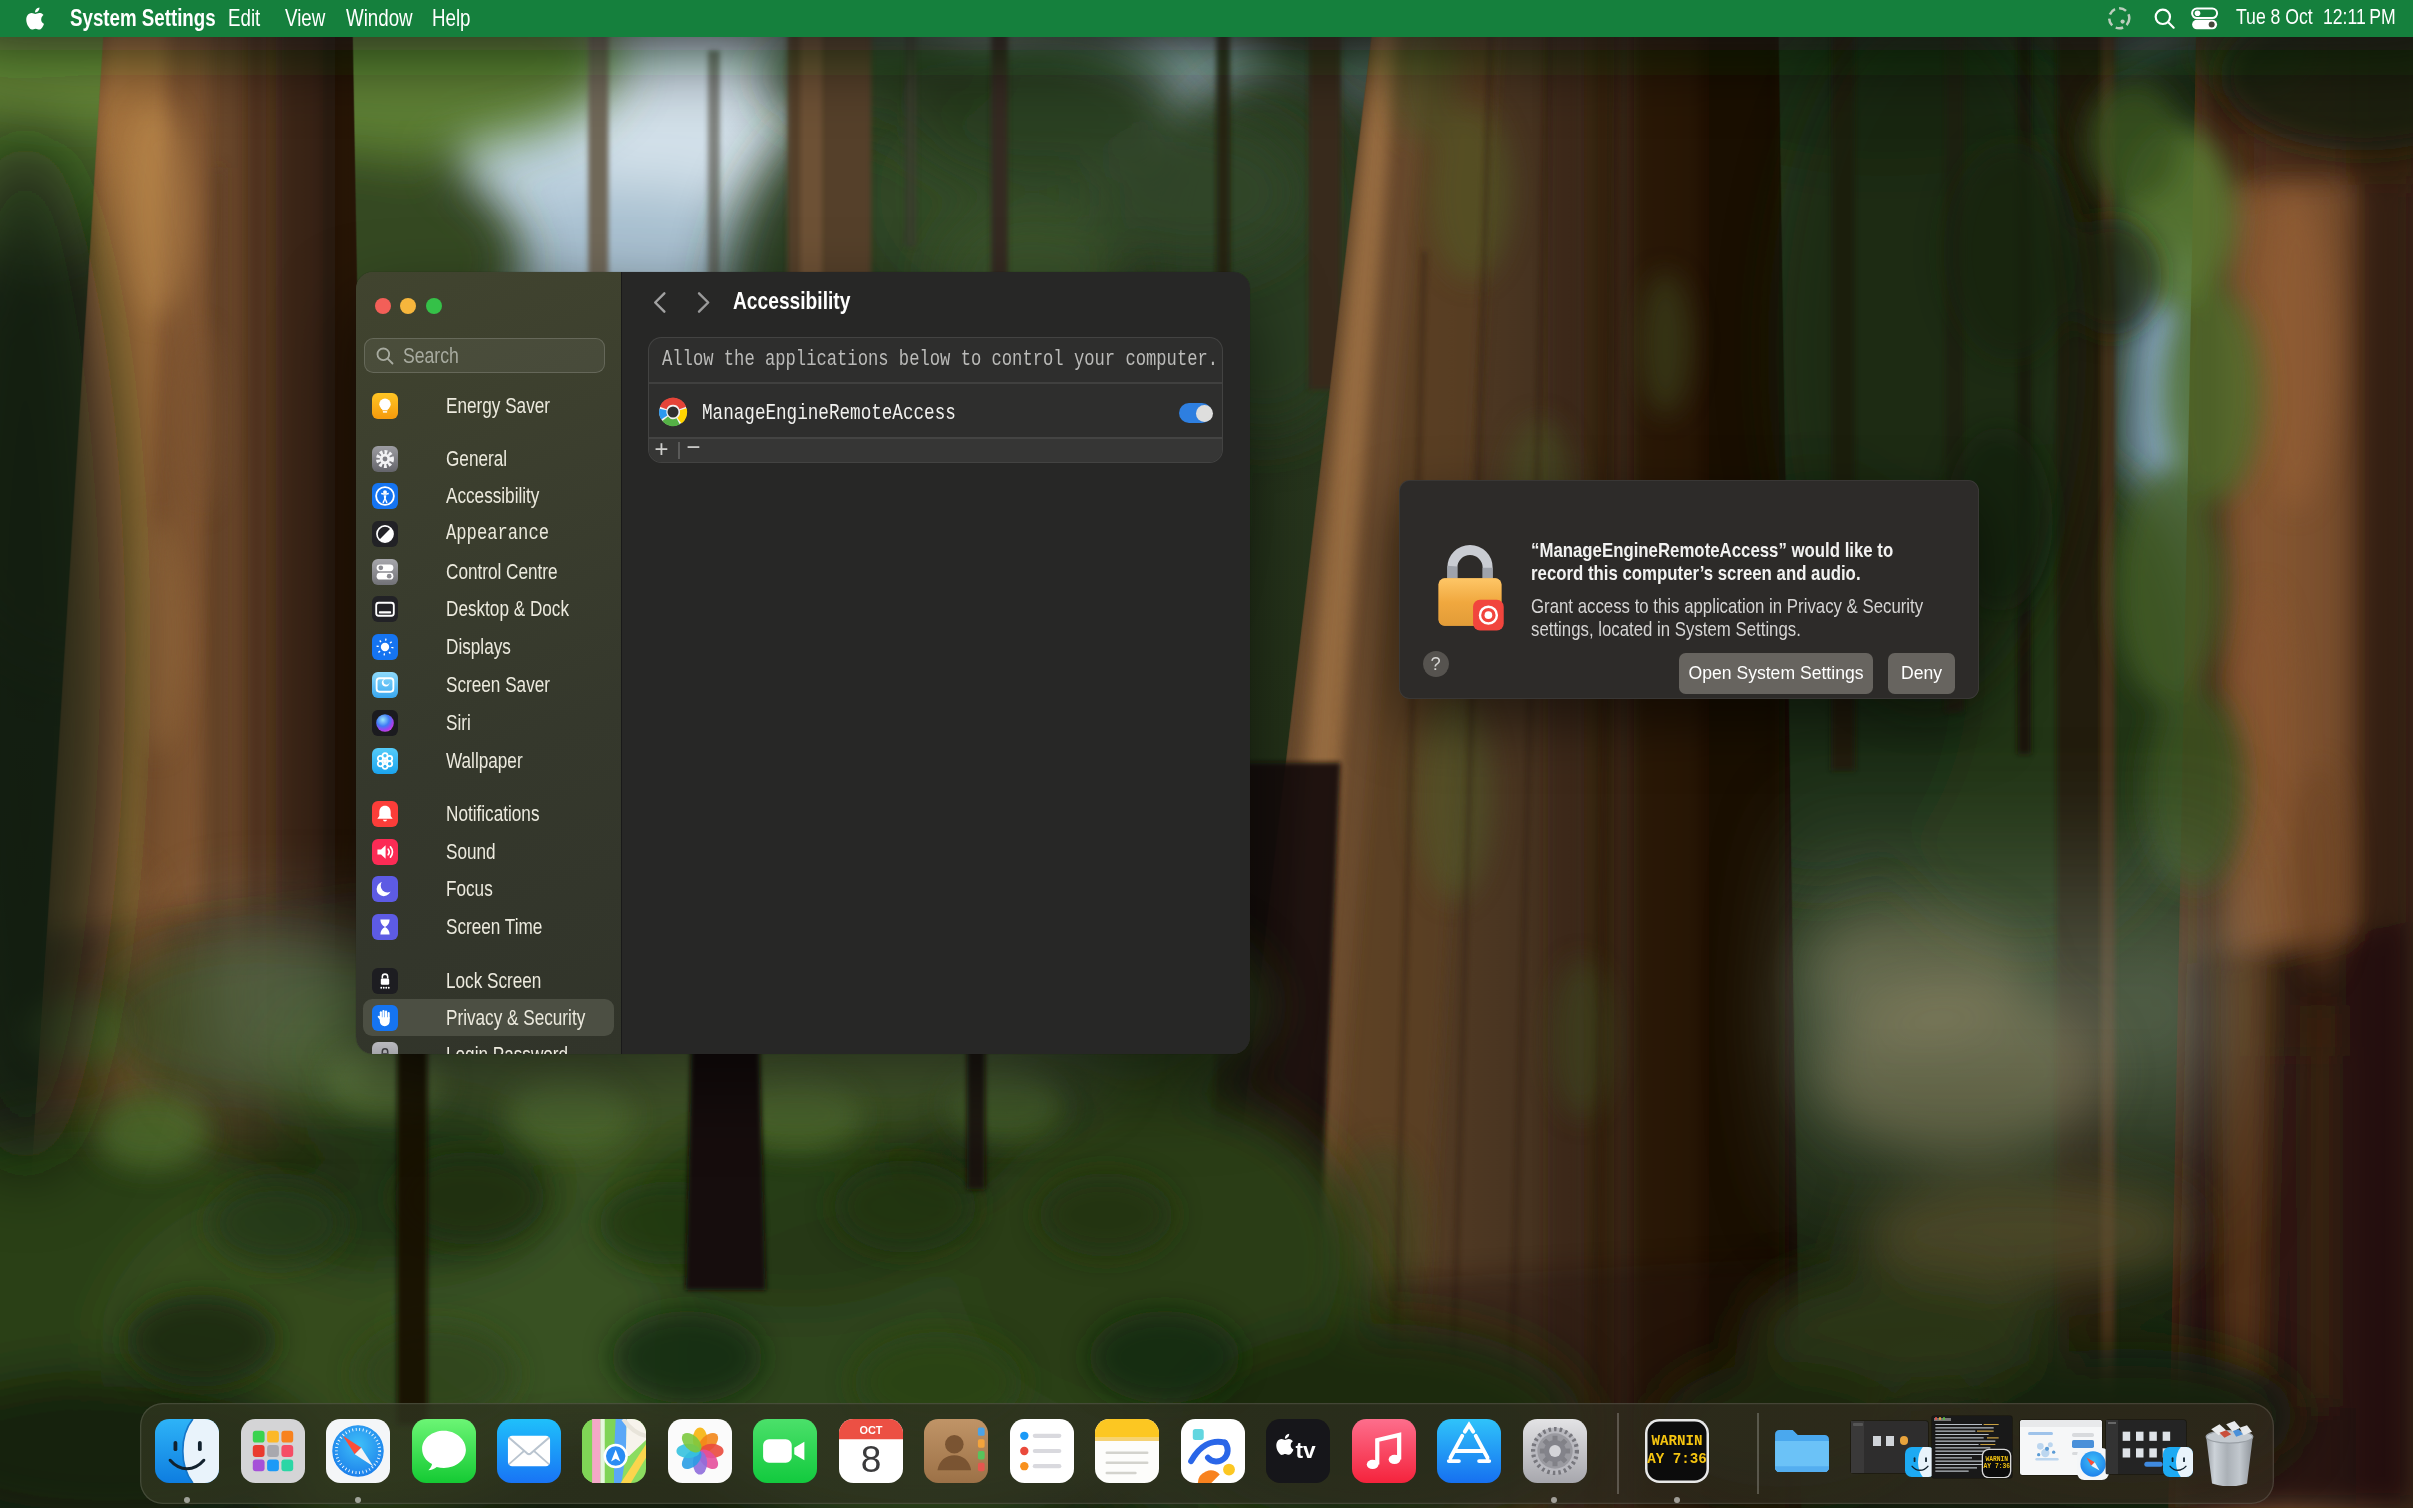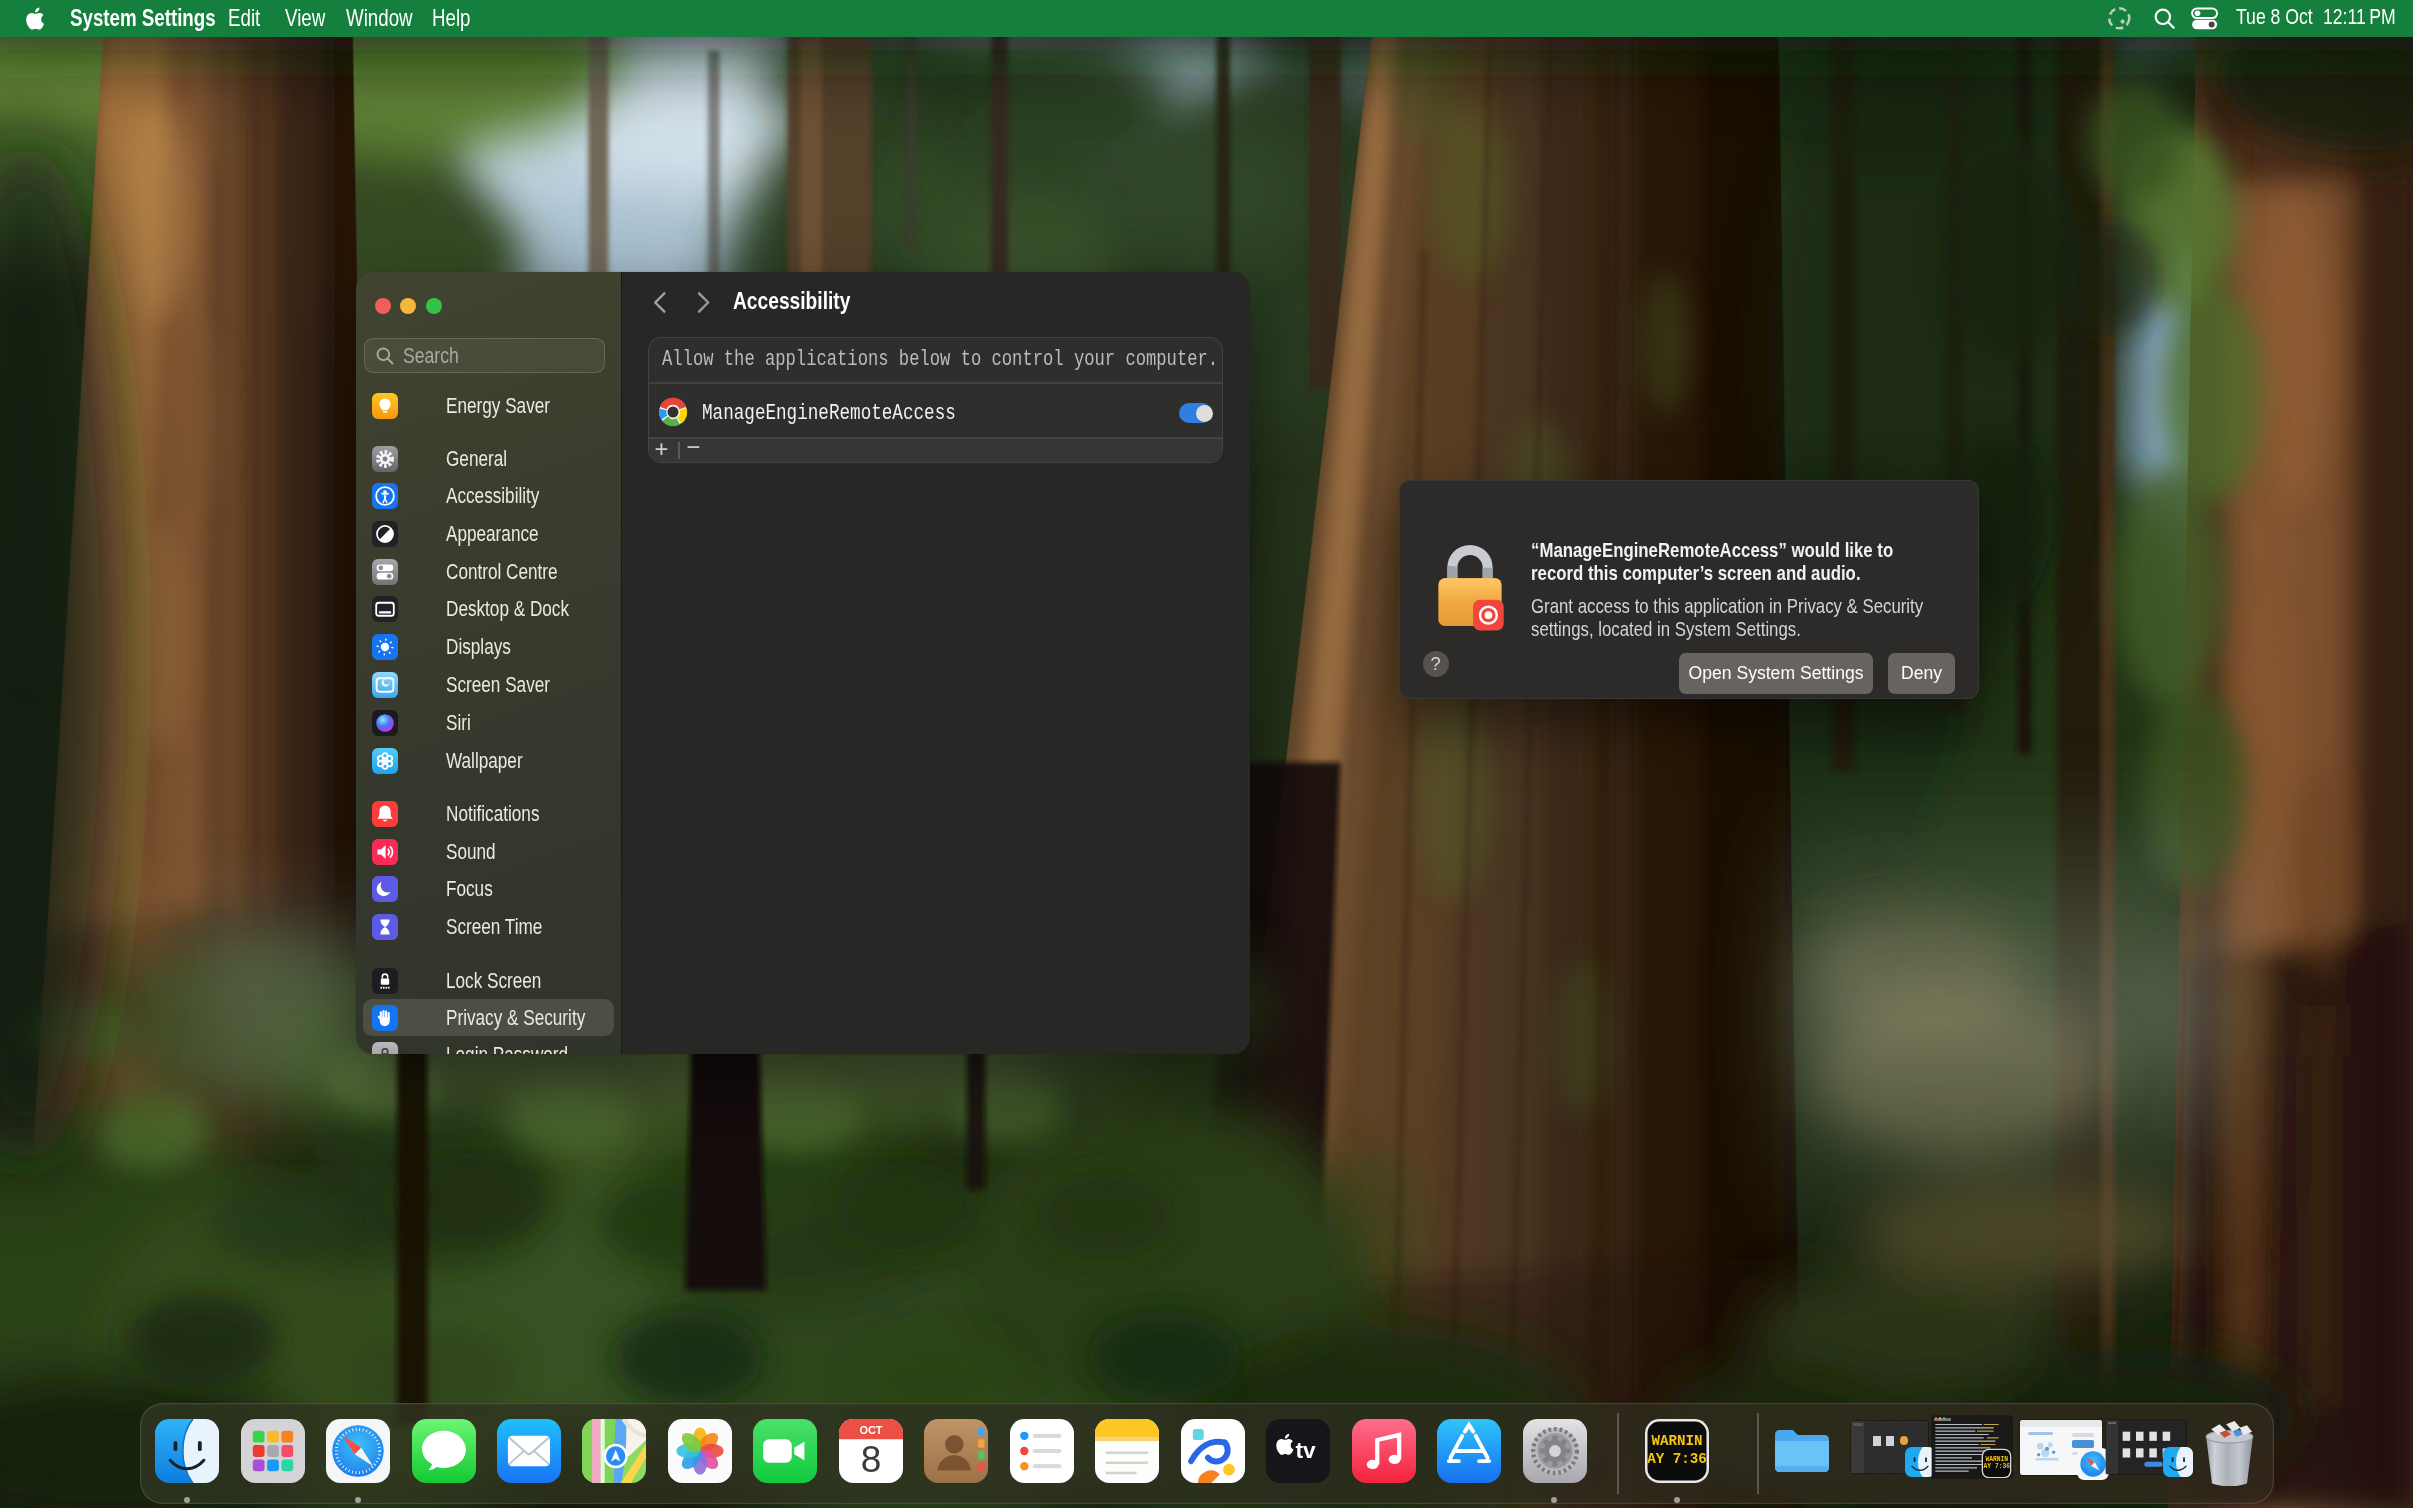--- a/index.html
+++ b/index.html
@@ -382,21 +382,21 @@
       <div class="sic" style="background:#1574f1;">
         <svg width="26" height="26" viewBox="0 0 31 31">
           <circle cx="15.5" cy="15.5" r="10.6" fill="none" stroke="#fff" stroke-width="2.2"></circle>
           <circle cx="15.5" cy="10.8" r="2.3" fill="#fff"></circle>
           <path d="M15.5 14c-2.6 0-4.8-.7-4.8-.7l.5-1.7s2.1.7 4.3.7 4.3-.7 4.3-.7l.5 1.7s-2.2.7-4.8.7z" fill="#fff"></path>
           <path d="M13.9 14.5h3.2l-.6 4.2 2.2 4.6-1.7.9-1.5-3.9-1.5 3.9-1.7-.9 2.2-4.6z" fill="#fff"></path>
         </svg>
       </div>
       <span class="sx">Accessibility</span>
     </div>
-<div class="srow" style="top:243px;">
+<div class="srow" style="top:243px;font-family:Liberation Mono, monospace;">
       <div class="sic" style="background:#222226;">
         <svg width="26" height="26" viewBox="0 0 31 31">
           <circle cx="15.5" cy="15.5" r="9.6" fill="#fff"></circle>
           <path d="M15.5 5.9a9.6 9.6 0 0 0 0 19.2z" fill="#222226" transform="rotate(45 15.5 15.5)"></path>
           <circle cx="15.5" cy="15.5" r="9.6" fill="none" stroke="#fff" stroke-width="2"></circle>
         </svg>
       </div>
       <span class="sx">Appearance</span>
     </div>
 <div class="srow" style="top:281px;">

